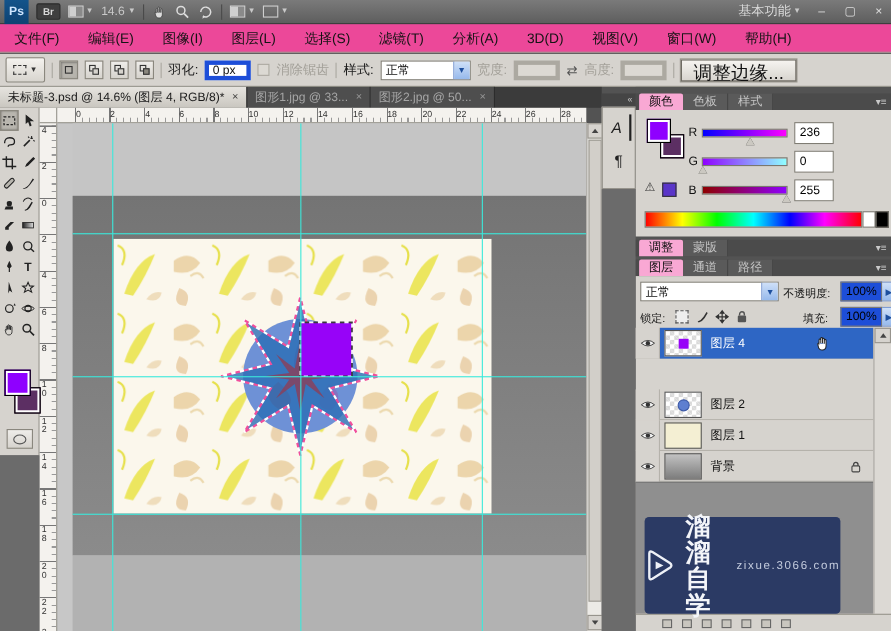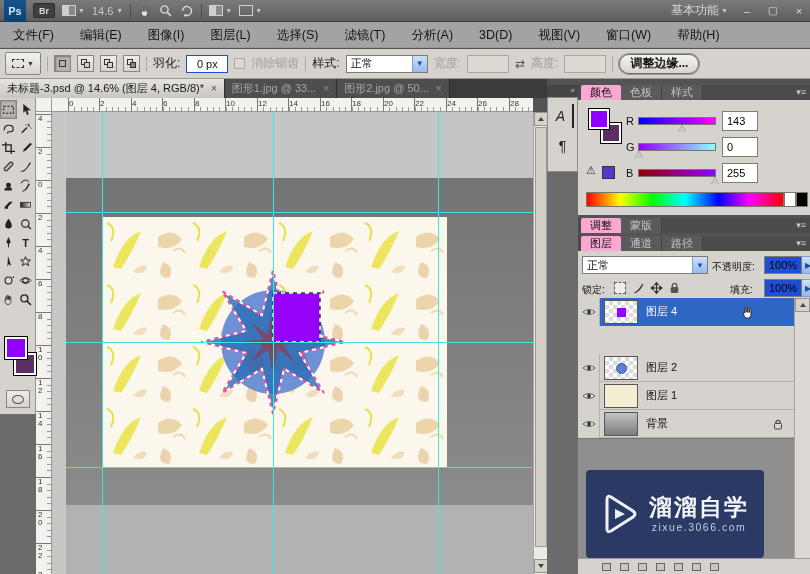--- a/index.html
+++ b/index.html
@@ -14,44 +14,44 @@
   .abicon{color:#d9d9d9;font-size:12px;display:flex;align-items:center;gap:2px;justify-content:flex-end;}
   .dda{font-size:7px;color:#c9c9c9;}
   .sepv{width:1px;height:14px;background:#4a4a4a;}
   .zoomlvl{color:#c9c9c9;font-size:11px;display:flex;gap:3px;align-items:center;}
   .wsright{margin-left:auto;display:flex;align-items:center;gap:12px;color:#e2e2e2;}
   .winbtn{color:#dcdcdc;font-size:11px;width:14px;text-align:center;}
   .gridico{display:inline-block;width:14px;height:11px;border:1px solid #cfcfcf;background:linear-gradient(90deg,#cfcfcf 50%,#8a8a8a 50%);}
   .scrico{display:inline-block;width:14px;height:11px;border:1px solid #cfcfcf;}
 
   
-  .menubar{left:0;top:22px;width:810px;height:26px;background:#a3a3a3;border-bottom:1px solid #9b988f;display:flex;align-items:center;}
+  .menubar{left:0;top:22px;width:810px;height:26px;background:#ec4899;border-bottom:1px solid #9b988f;display:flex;align-items:center;}
   .mitem{padding:0 13px;font-size:12.5px;color:#141414;line-height:26px;}
 
   
   .optbar{left:0;top:49px;width:810px;height:30px;background:#d6d3ce;border-bottom:1px solid #9b988f;display:flex;align-items:center;gap:6px;padding:0 5px;}
   .toolpreset{width:36px;height:23px;border:1px solid #8a877e;border-radius:2px;background:linear-gradient(#f4f2ee,#d8d5cf);display:flex;align-items:center;justify-content:center;gap:3px;}
   .dashsq{width:12px;height:9px;border:1px dashed #333;}
   .modebtn{width:17px;height:17px;border:1px solid #8a877e;background:linear-gradient(#efedea,#d6d3cd);display:flex;align-items:center;justify-content:center;}
   .modebtn.pressed{background:#b7b4ad;box-shadow:inset 1px 1px 2px rgba(0,0,0,.35);}
   .msq{width:7px;height:7px;border:1px solid #333;}
   .msq2{width:9px;height:9px;position:relative;}
   .msq2 i{position:absolute;width:6px;height:6px;border:1px solid #333;display:block;}
   .msq2 i:first-child{left:0;top:0;}
   .msq2 i:last-child{right:0;bottom:0;background:#d6d3cd;}
   .flabel{font-size:12px;color:#1c1c1c;}
   .flabel.gray{color:#a3a099;}
-  .txt{height:18px;border:1px solid #1d4ed8;background:#fff;font-size:11px;padding:0 3px;color:#111;text-align:center;}
+  .txt{height:18px;border:4px solid #1d4ed8;background:#fff;font-size:11px;padding:0 3px;color:#111;}
   .txt.gray{background:#dcd9d3;border-color:#aca9a1;}
   .chk{width:11px;height:11px;border:1px solid #aca9a1;background:#dcd9d3;display:inline-block;}
   .dd{height:18px;border:1px solid #7f7c73;background:#fff;display:flex;align-items:center;}
   .ddval{padding:0 4px;font-size:11px;color:#111;flex:1;}
   .ddbtn{width:15px;height:16px;background:linear-gradient(#cfe0f8,#96b9ec);border-left:1px solid #7f9dd4;color:#1d4f9e;font-size:8px;display:flex;align-items:center;justify-content:center;}
   .swap{color:#555;font-size:12px;}
-  .refine{height:20px;padding:0 10px;border:1px solid #6f6c64;border-radius:10px;background:linear-gradient(#f6f4f0,#d8d5cf);font-size:12px;color:#111;box-shadow:0 0 0 1px #9b988f;font-weight:bold;}
+  .refine{height:20px;padding:0 10px;border:1px solid #6f6c64;border-radius:0;background:linear-gradient(#f6f4f0,#d8d5cf);font-size:17px;color:#111;box-shadow:0 0 0 1px #9b988f;}
 
   
   .tabbar{left:0;top:79px;width:547px;height:19px;background:#3b3b3b;display:flex;align-items:stretch;}
   .dtab{display:flex;align-items:center;padding:0 7px;font-size:11px;gap:7px;border-right:1px solid #2c2c2c;}
   .dtab.active{background:linear-gradient(#e6e4df,#c9c6bf);color:#1a1a1a;}
   .dtab.inactive{background:#4e4e4e;color:#a6a6a6;}
   .tclose{font-size:10px;opacity:.8;}
 
   
   .tools{left:0;top:98px;width:36px;height:316px;background:#d6d3ce;border-right:1px solid #96938b;display:flex;flex-wrap:wrap;align-content:flex-start;padding-top:2px;}
@@ -125,21 +125,21 @@
      linear-gradient(45deg,#d9d9d9 25%,transparent 25%,transparent 75%,#d9d9d9 75%);
      background-color:#fff;background-size:8px 8px;background-position:0 0,4px 4px;position:relative;}
   .lname{font-size:11px;color:#111;}
   .lempty{left:578px;top:438px;width:216px;height:120px;background:#8f8f8f;border-top:1px solid #777;}
   .lsbar{left:794px;top:298px;width:16px;height:260px;background:#dcd9d4;border-left:1px solid #a8a5a0;}
   .lbottom{left:578px;top:558px;width:232px;height:16px;background:#d6d3ce;border-top:1px solid #9b988f;display:flex;gap:9px;align-items:center;padding-left:24px;}
   .bico{width:9px;height:8px;border:1px solid #666;background:#c9c6bf;}
 
   
   .wmark{left:586px;top:470px;width:178px;height:88px;background:#2b3a64;border-radius:4px;display:flex;align-items:center;justify-content:center;gap:10px;z-index:9;}
-  .wtxt{display:flex;flex-direction:column;align-items:center;gap:2px;}
+  .wtxt{display:flex;flex-direction:row;align-items:center;gap:2px;}
   .wtitle{font-size:23px;font-weight:bold;color:#f3f5f9;letter-spacing:2px;line-height:24px;}
   .wurl{font-size:10.5px;color:#c3cbdd;letter-spacing:1.5px;}
 </style>
 </head>
 <body>
 
 <div id="app">
 
   <div class="ab appbar">
     <div class="pslogo">Ps</div>
@@ -507,21 +507,21 @@
   </div>
   <div class="ab pbody" style="top:100px;height:115px">
     <div class="ab" style="left:10px;top:8px;width:22px;height:22px;background:#8F00FF;border:1px solid #000;box-shadow:inset 0 0 0 2px #fff;z-index:2"></div>
     <div class="ab" style="left:22px;top:22px;width:22px;height:22px;background:#5C2F63;border:1px solid #000;box-shadow:inset 0 0 0 2px #fff;"></div>
 
     <div class="chrow" style="left:48px;top:10px">
       <span class="chlabel">R</span>
       <span class="chslider" style="background:linear-gradient(90deg,rgb(0,0,255),rgb(255,0,255))">
           <span class="mk" style="left:39px"></span>
         </span>
-      <span class="chval">143</span>
+      <span class="chval">236</span>
     </div>
     <div class="chrow" style="left:48px;top:36px">
       <span class="chlabel">G</span>
       <span class="chslider" style="background:linear-gradient(90deg,rgb(143,0,255),rgb(143,255,255))">
           <span class="mk" style="left:-4px"></span>
         </span>
       <span class="chval">0</span>
     </div>
     <div class="chrow" style="left:48px;top:62px">
       <span class="chlabel">B</span>

